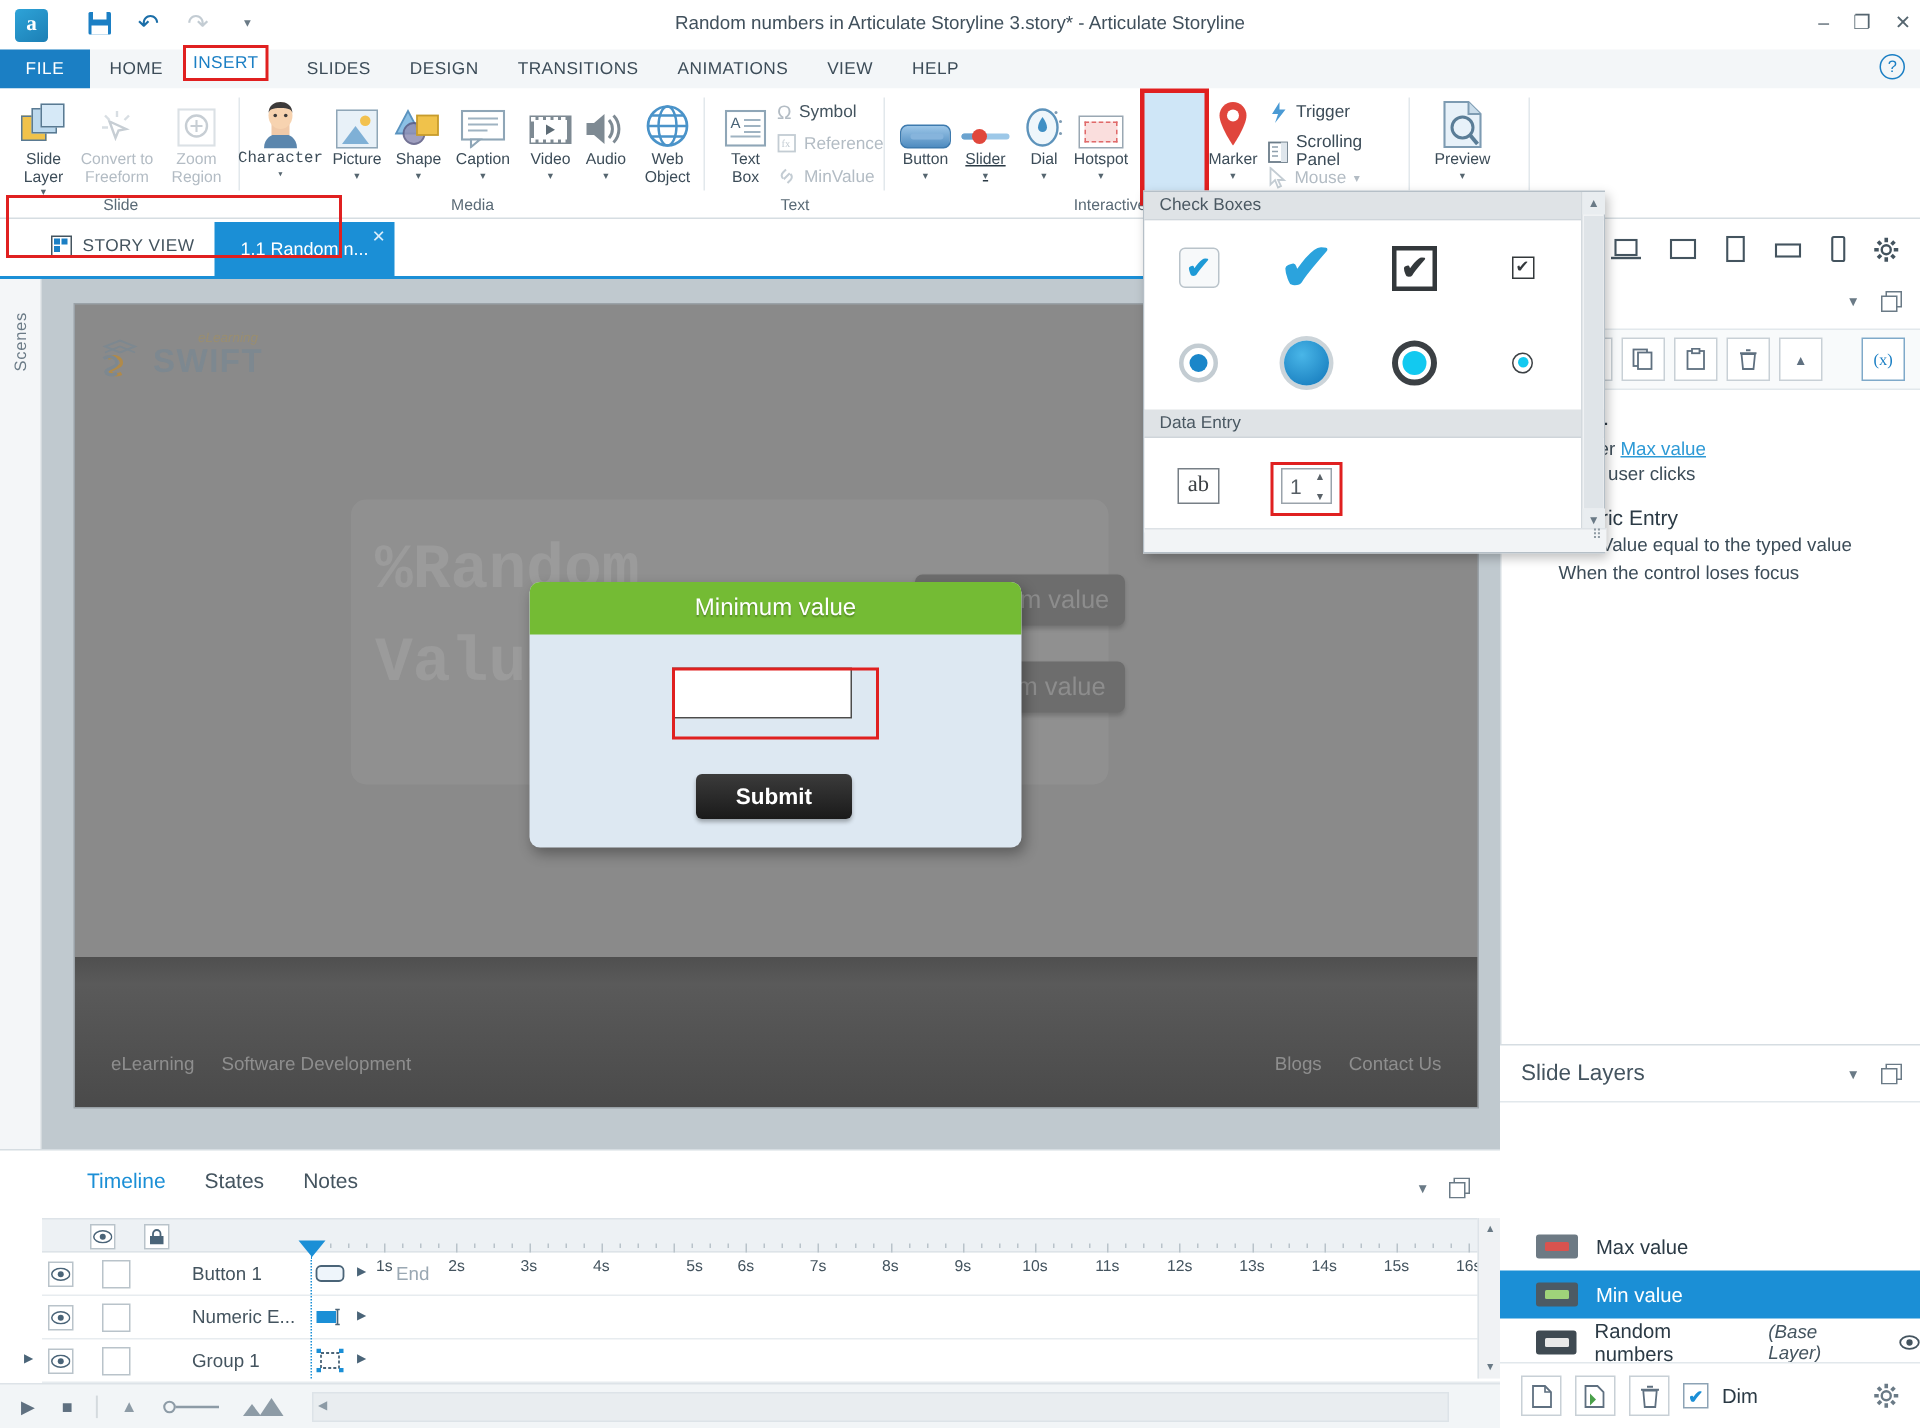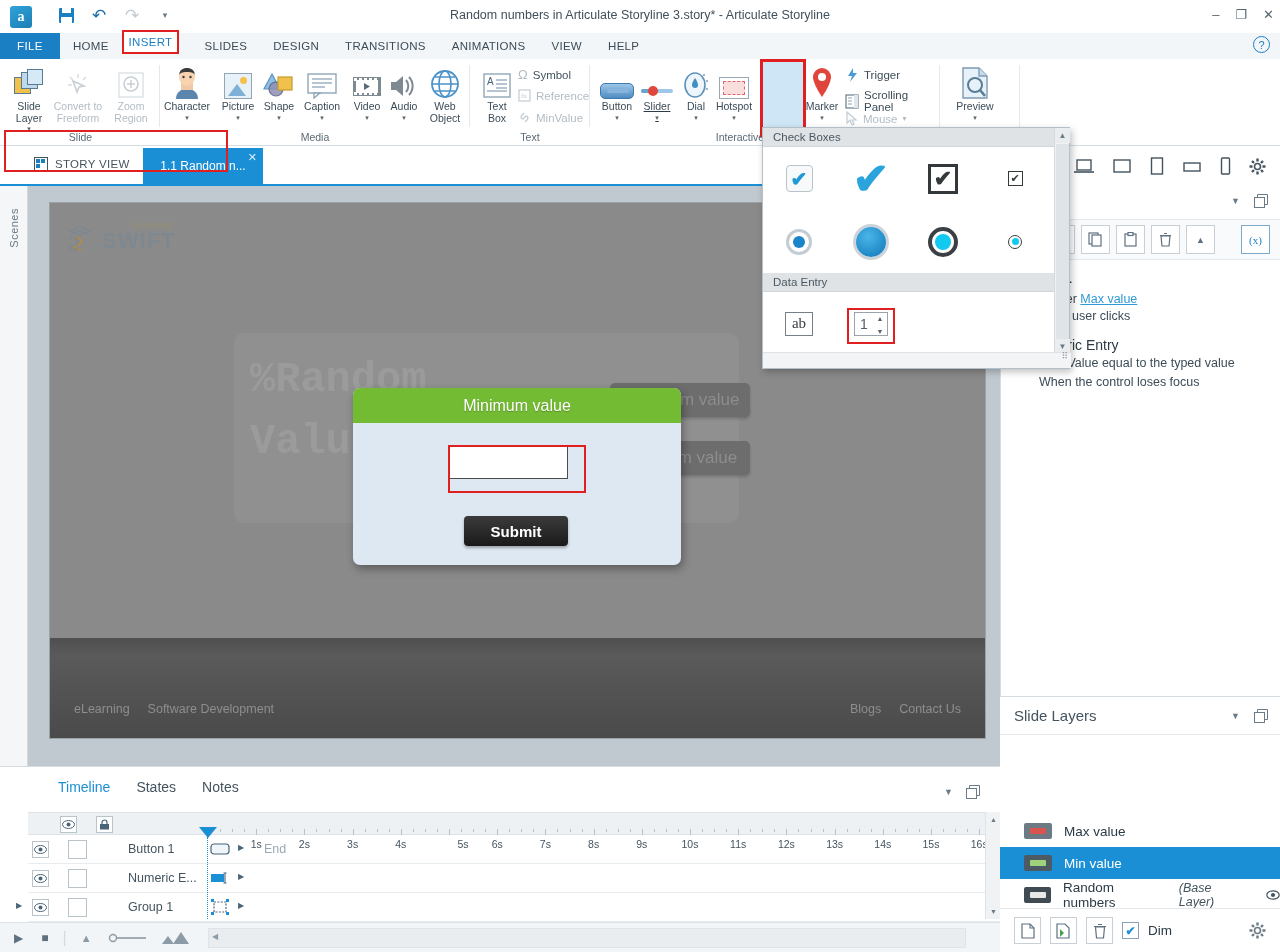--- a/index.html
+++ b/index.html
@@ -284,21 +284,21 @@
               <path d="M14 9v8M10 13h8" stroke="#c7ced4" stroke-width="1.4"></path>
             </svg>
         </span>
         <span class="lbl dim">Zoom<br>Region</span>
       </div>
       <div class="glabel">Slide</div>
       <div class="rsep" style="left:159px;"></div>
     </div>
 
     <div class="rgroup" style="left:160px;width:310px;">
-      <div class="ritem" style="left:0px;">
+      <div class="ritem" style="left:0px;font-family:Liberation Mono, monospace;">
         <span class="ico">
           <svg width="30" height="32" viewBox="0 0 30 32">
               <path d="M4 32c0-7 5-10 11-10s11 3 11 10z" fill="#5b86ad"></path>
               <rect x="9" y="15" width="12" height="8" fill="#f0c9a8"></rect>
               <ellipse cx="15" cy="10" rx="8" ry="9" fill="#f7d3b0"></ellipse>
               <path d="M7 9c0-6 4-8 8-8s8 2 8 8c0-3-3-4-8-4s-8 1-8 4z" fill="#3c3a3a"></path>
               <circle cx="11.5" cy="10" r="1.2" fill="#3c3a3a"></circle>
               <circle cx="18.5" cy="10" r="1.2" fill="#3c3a3a"></circle>
             </svg>
         </span>

